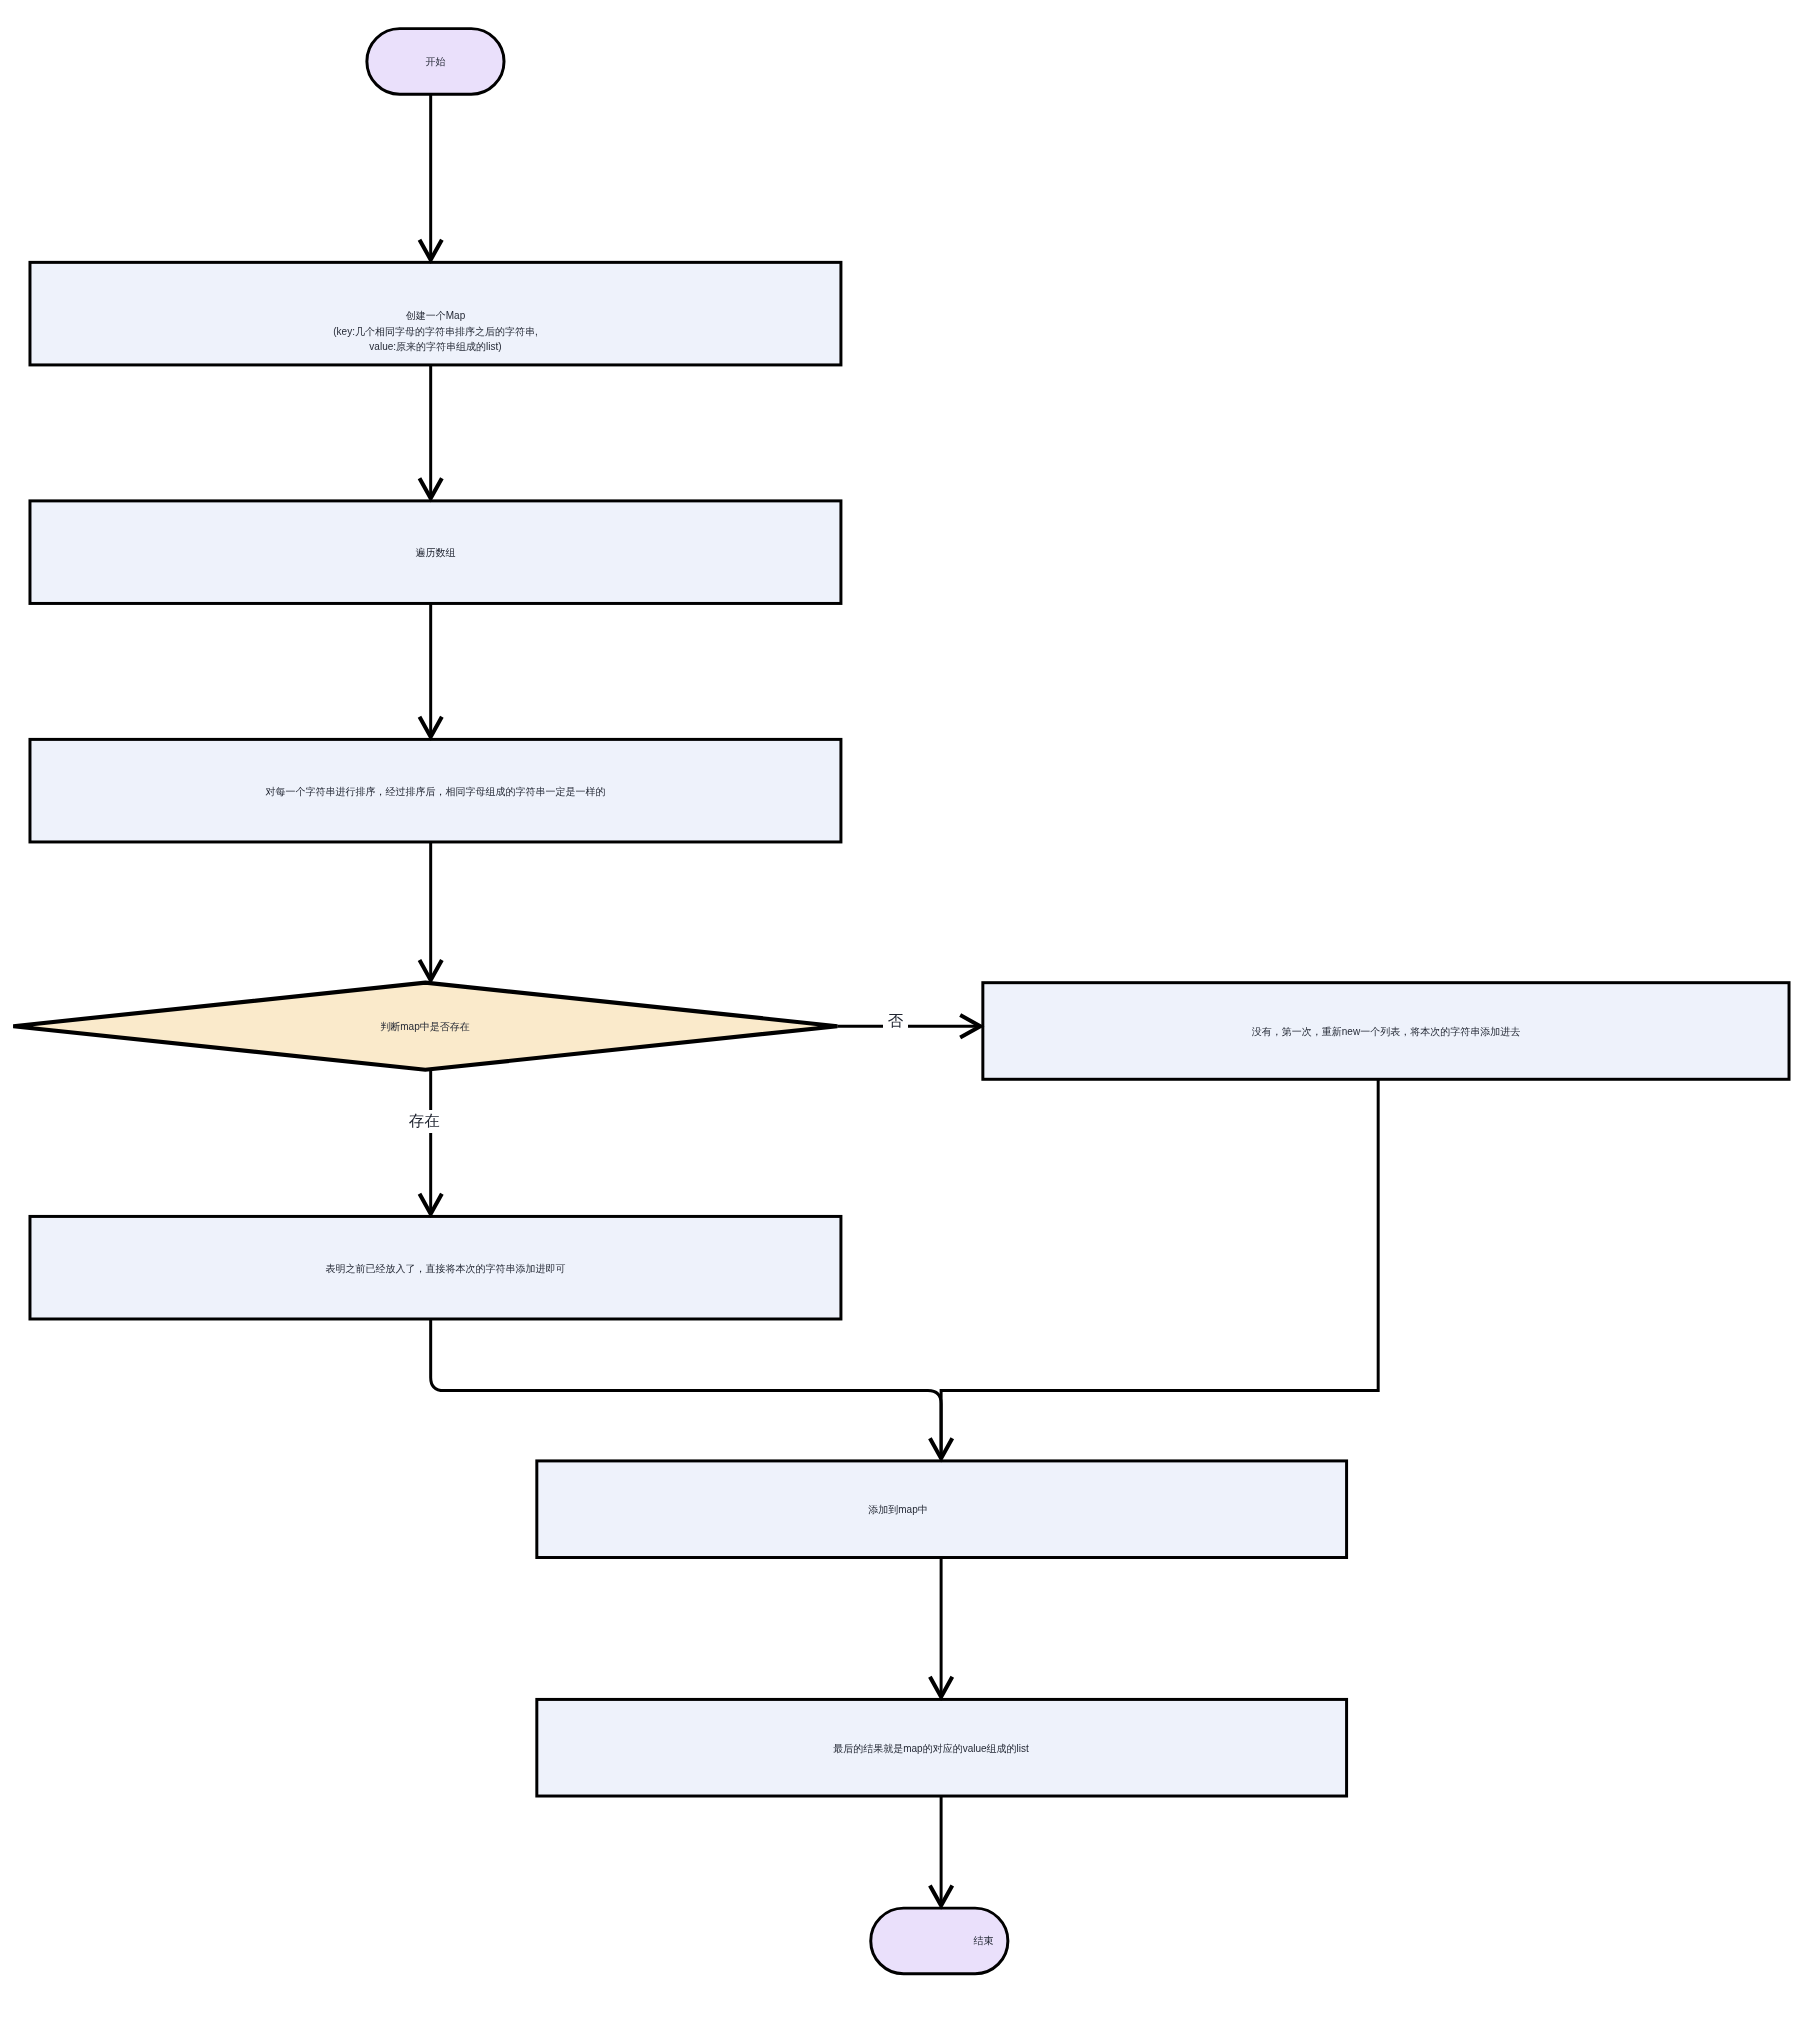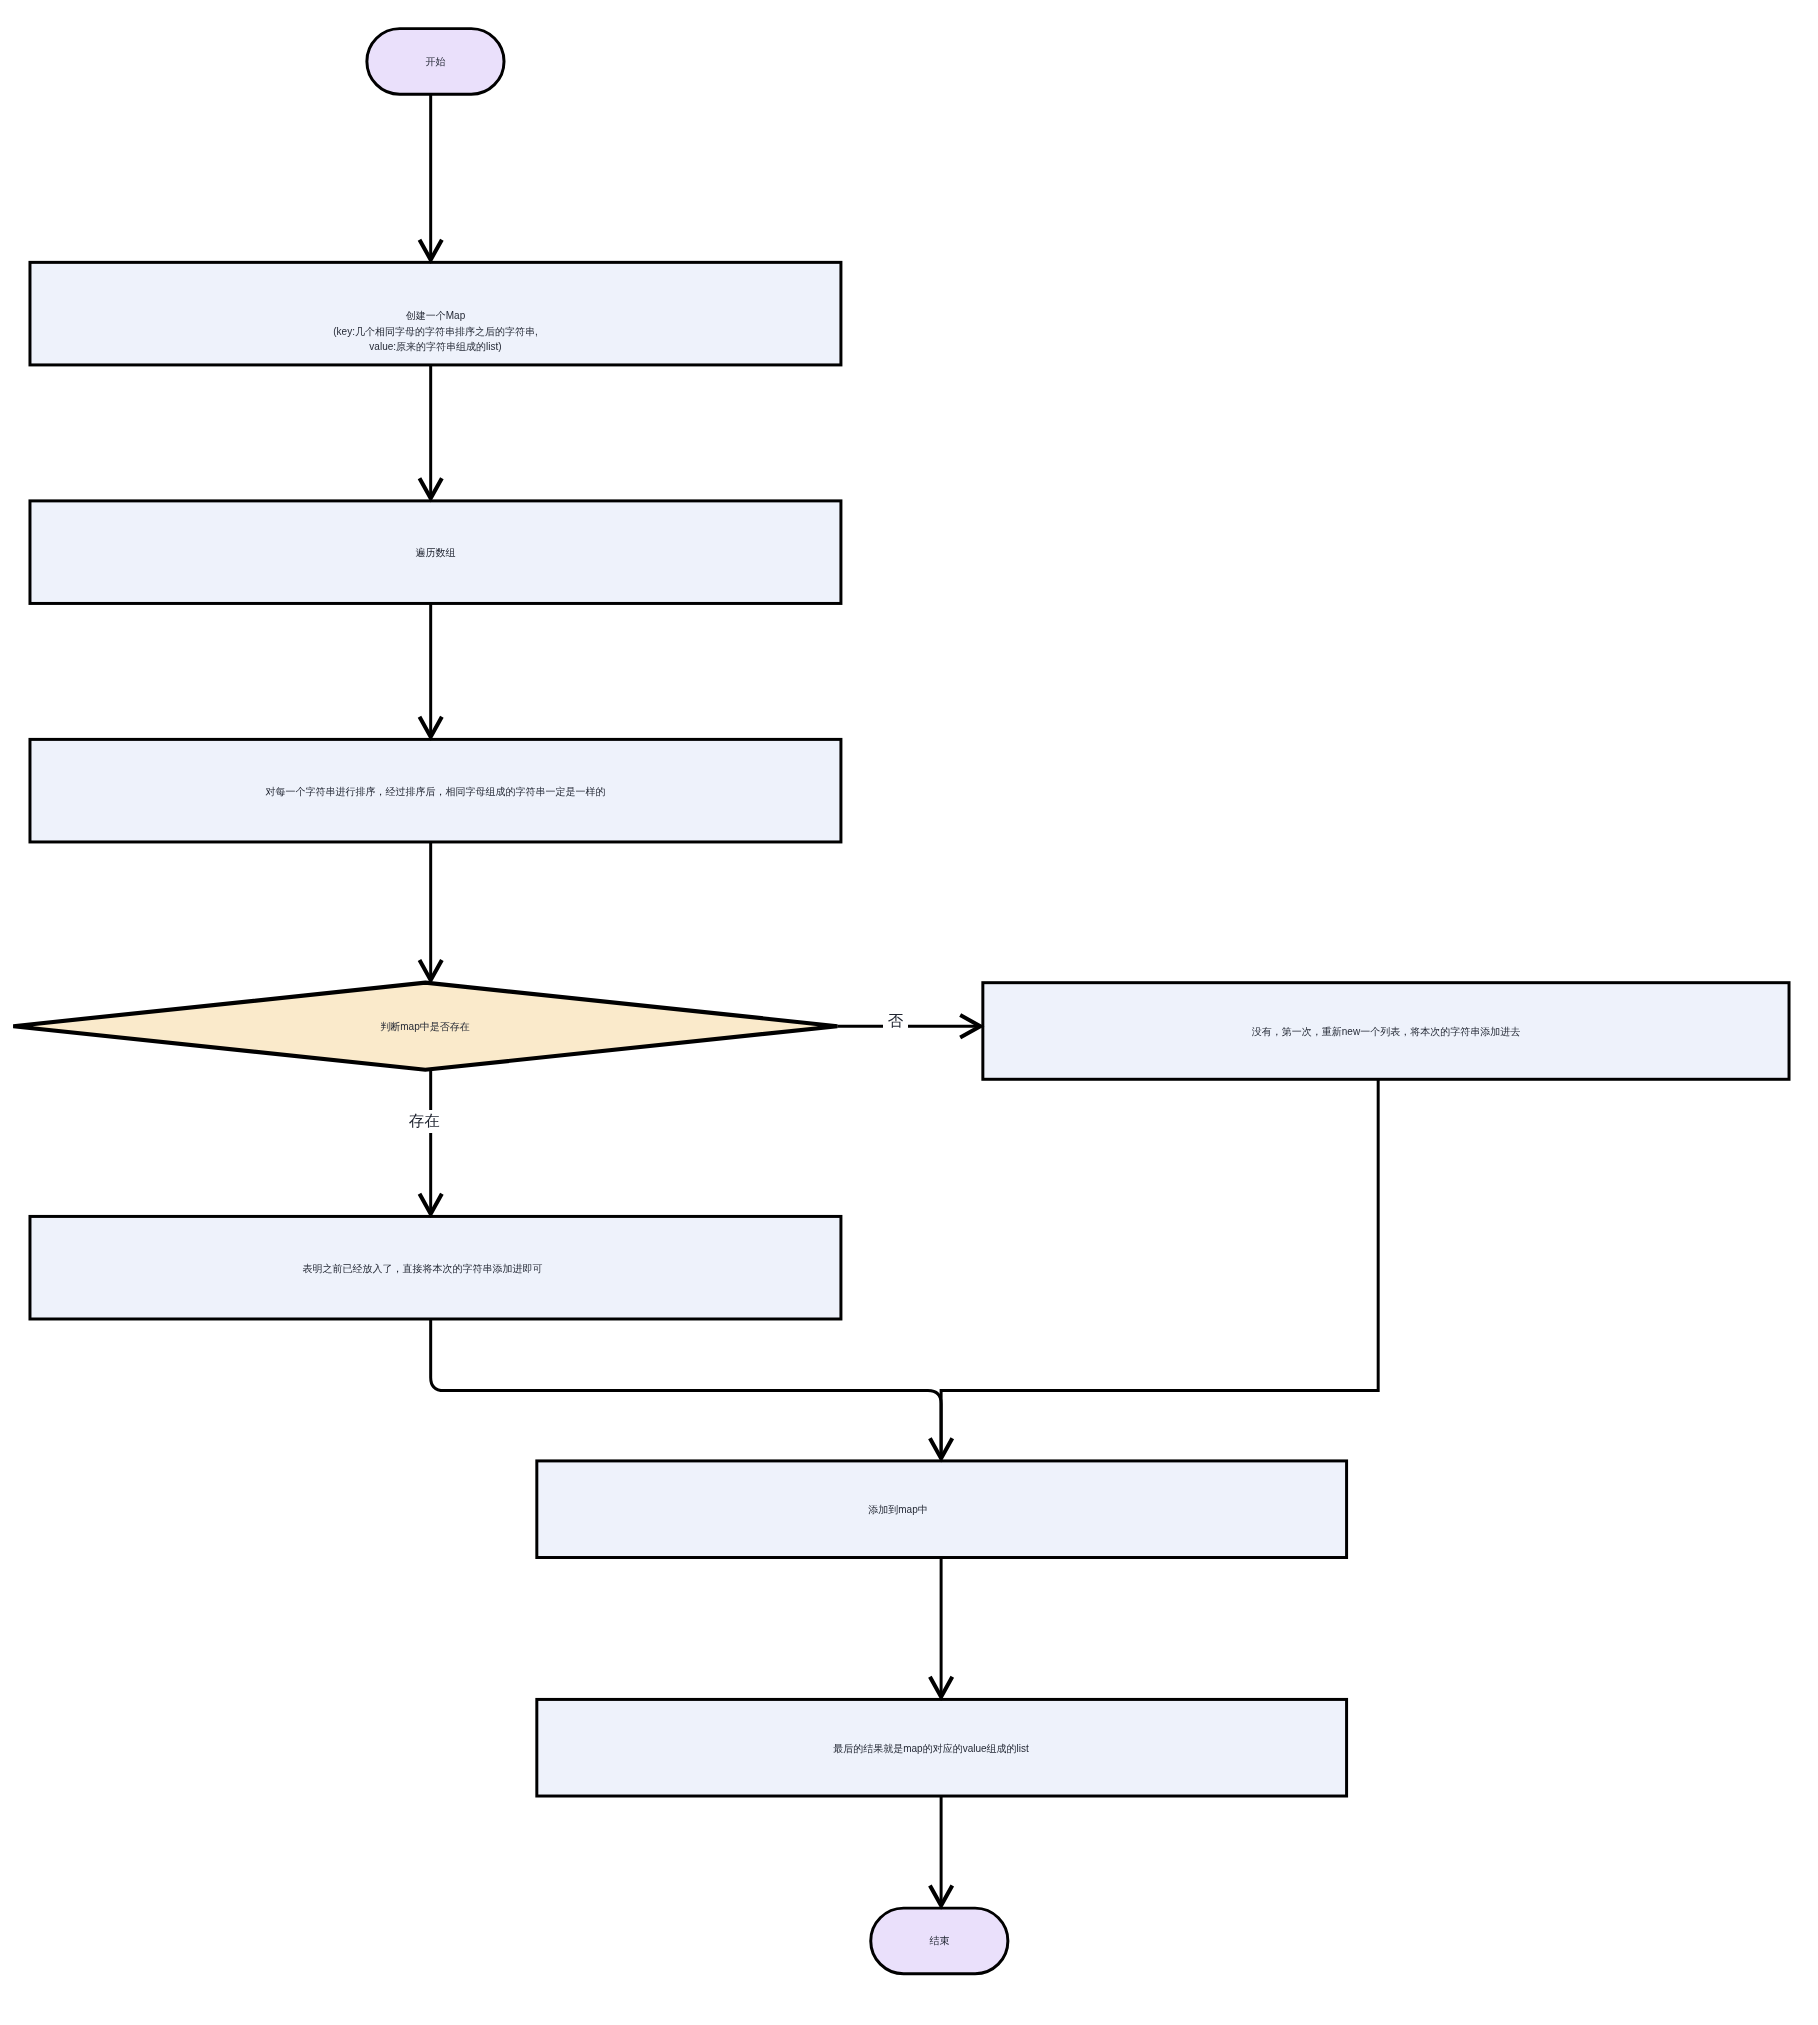--- a/index.html
+++ b/index.html
@@ -106,26 +106,26 @@
 value:原来的字符串组成的list)</div>
 
   <div class="node-label" style="left:30px; top:501px; width:811px; height:103px;">遍历数组</div>
 
   <div class="node-label" style="left:30px; top:739px; width:811px; height:106px;border-radius:26px;">对每一个字符串进行排序，经过排序后，相同字母组成的字符串一定是一样的</div>
 
   <div class="node-label" style="left:13px; top:983px; width:824px; height:87px;">判断map中是否存在</div>
 
   <div class="node-label" style="left:983px; top:983px; width:806px; height:97px;">没有，第一次，重新new一个列表，将本次的字符串添加进去</div>
 
-  <div class="node-label" style="left:17px; top:1217px; width:811px; height:103px;text-align:right;">表明之前已经放入了，直接将本次的字符串添加进即可</div>
+  <div class="node-label" style="left:40px; top:1217px; width:811px; height:103px;text-align:right;">表明之前已经放入了，直接将本次的字符串添加进即可</div>
 
   <div class="node-label" style="left:537px; top:1461px; width:722px; height:97px;">添加到map中</div>
 
   <div class="node-label" style="left:537px; top:1700px; width:788px; height:97px;">最后的结果就是map的对应的value组成的list</div>
 
-  <div class="node-label" style="left:871px; top:1908px; width:137px; height:66px;">结束</div>
+  <div class="node-label" style="left:871px; top:1908px; width:137px; height:66px;padding-left:44px;">结束</div>
 
   <div class="edge-label" style="left:883px; top:1010px;">否</div>
 
   <div class="edge-label" style="left:404px; top:1110px;">存在</div>
 
 </div>
 
 
 </body></html>

